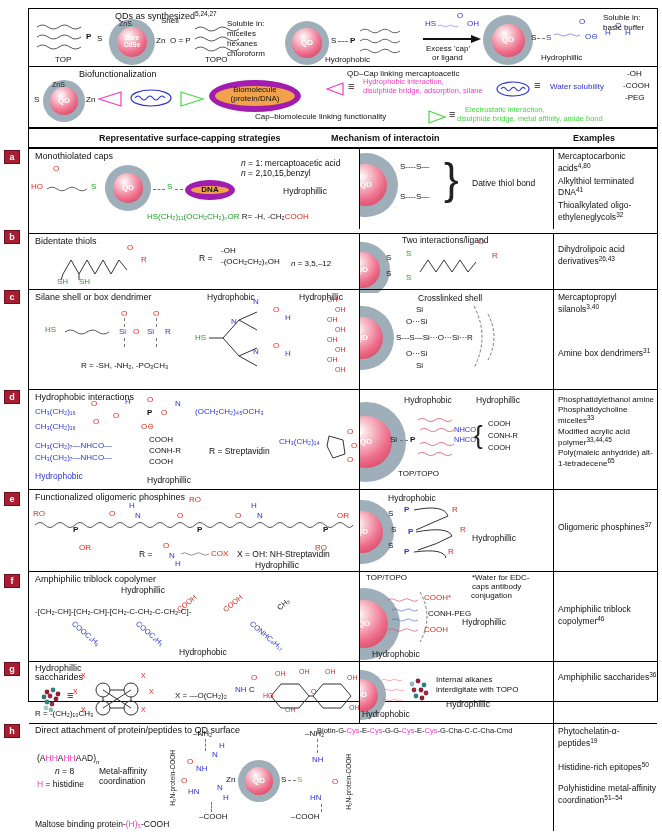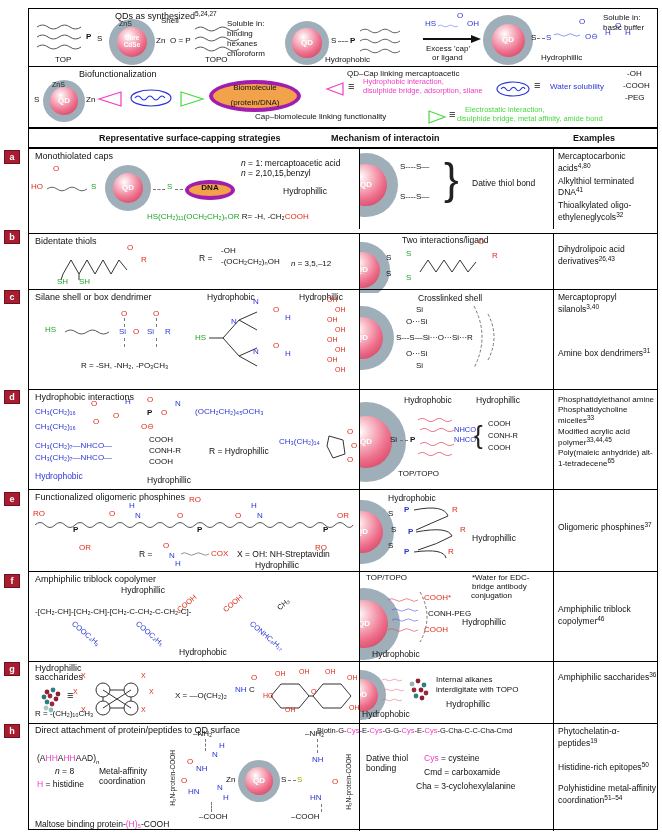--- a/index.html
+++ b/index.html
@@ -1,32 +1,32 @@
 <!DOCTYPE html>
 <html><head>
 <meta charset="utf-8">
 <style>
 *{box-sizing:border-box}
 body{margin:0;background:#fff}
 .fig{position:relative;width:662px;height:834px;font-family:"Liberation Sans",sans-serif;color:#111;font-size:9px;background:#fff;overflow:hidden}
 .panel{position:absolute;left:28px;width:630px;border:1px solid #000;background:#fff}
-.tbl{position:absolute;left:28px;top:128px;width:630px;height:702px;border:1px solid #000;background:#fff}
+.tbl{position:absolute;left:28px;top:128px;width:630px;height:574px;border:1px solid #000;background:#fff}
 .hdr{position:absolute;left:0;top:0;width:100%;height:20px;border-bottom:2px solid #000}
 .row{position:absolute;left:0;width:100%;border-top:1px solid #000}
 .c1{position:absolute;left:0;top:0;width:330px;height:100%;overflow:hidden}
 .c2{position:absolute;left:330px;top:0;width:194px;height:100%;border-left:1px solid #000;overflow:hidden}
 .c3{position:absolute;left:524px;top:0;width:106px;height:100%;border-left:1px solid #000;overflow:hidden}
 .t{position:absolute;white-space:nowrap;line-height:1.05}
 .f65{font-size:6.5px}.f7{font-size:7px}.f75{font-size:7.5px}.f8{font-size:8px}.f85{font-size:8.5px}.f11{font-size:11px}
 .b{font-weight:bold}.i{font-style:italic}
 .red{color:#e02a18}.blue{color:#2b35d6}.green{color:#1fa32a}.pink{color:#f13bc4}.lgreen{color:#46d93c}.olive{color:#a8a400}
 .badge{position:absolute;left:4px;width:16px;height:14px;background:#a91d30;border:1px solid #6d0f1d;color:#fff;font-weight:bold;font-size:9px;display:flex;align-items:center;justify-content:center;z-index:6}
 .qd{position:absolute;border-radius:50%;background:#9eafb9;display:flex;align-items:center;justify-content:center}
 .qdc{width:66%;height:66%;border-radius:50%;background:radial-gradient(circle at 38% 30%,#ffffff 0%,#f8bcc8 26%,#ee6f8c 58%,#d24560 88%);display:flex;flex-direction:column;align-items:center;justify-content:center;color:#fff;font-weight:bold;font-size:8px;text-align:center;line-height:1}
-.oval{position:absolute;border-radius:50%;background:#f1a24b;border:4px solid #a21caf;display:flex;flex-direction:column;align-items:center;justify-content:space-between;text-align:center;line-height:1.1}
+.oval{position:absolute;border-radius:50%;background:#f1a24b;border:6px solid #a21caf;display:flex;flex-direction:column;align-items:center;justify-content:flex-start;text-align:center;line-height:1.1}
 svg.ic{position:absolute;overflow:visible}
 .sq{fill:none;stroke:#555;stroke-width:1}
 .sqr{fill:none;stroke:#e24b63;stroke-width:1}
 .sqb{fill:none;stroke:#4450e0;stroke-width:1}
 .sk{fill:none;stroke:#333;stroke-width:1}
 .skm{fill:none;stroke:#f13bc4;stroke-width:1.2}
 .skg{fill:none;stroke:#46d93c;stroke-width:1.2}
 .skb2{fill:none;stroke:#2b35d6;stroke-width:1.2}
 .skd{fill:none;stroke:#777;stroke-width:1;stroke-dasharray:3 2}
 .ref{font-size:6.5px;vertical-align:3px}
@@ -73,21 +73,21 @@
       </svg>
   <svg class="ic" style="left:166px;top:26px" width="44" height="8" viewBox="0 0 44 8">
         <path class="sq" d="M0 4 Q5.5 0 11 4 T22 4 T33 4 T44 4"></path>
       </svg>
   <svg class="ic" style="left:166px;top:36px" width="44" height="8" viewBox="0 0 44 8">
         <path class="sq" d="M0 4 Q5.5 0 11 4 T22 4 T33 4 T44 4"></path>
       </svg>
   <span class="t f8" style="left:176px;top:47px">TOPO</span>
   <div class="t f8" style="left:198px;top:10px;line-height:1.25">
     <div>Soluble in:</div>
-    <div>binding</div>
+    <div>micelles</div>
     <div>hexanes</div>
     <div>chloroform</div>
   </div>
   <div class="qd" style="left:256px;top:12px;width:44px;height:44px">
         <div class="qdc">
           <span>QD</span>
         </div>
       </div>
   <span class="t f8" style="left:302px;top:28px">S</span>
   <div class="dsh" style="left:309px;top:32px;width:10px"></div>
@@ -358,21 +358,21 @@
       <span class="t f8 b" style="left:118px;top:19px">P</span>
       <span class="t f8 red" style="left:112px;top:33px">O⊖</span>
       <span class="t f8 red" style="left:132px;top:19px">O</span>
       <span class="t f8 blue" style="left:146px;top:10px">N</span>
       <span class="t f8 blue" style="left:166px;top:18px">(OCH₂CH₂)₄₅OCH₃</span>
       <span class="t f8 blue" style="left:6px;top:52px">CH₃(CH₂)₇—NHCO—</span>
       <span class="t f8 blue" style="left:6px;top:64px">CH₃(CH₂)₇—NHCO—</span>
       <span class="t f8" style="left:120px;top:46px">COOH</span>
       <span class="t f8" style="left:120px;top:57px">CONH-R</span>
       <span class="t f8" style="left:120px;top:68px">COOH</span>
-      <span class="t f85" style="left:180px;top:57px">R = Hydrophillic</span>
+      <span class="t f85" style="left:180px;top:57px">R = Streptavidin</span>
       <span class="t f8 blue" style="left:250px;top:48px">CH₃(CH₂)₁₄</span>
       <svg class="ic" style="left:296px;top:40px" width="24" height="30">
             <path class="sk" d="M4 6 L18 10 L20 24 L8 28 L2 16 Z"></path>
           </svg>
       <span class="t f8 red" style="left:318px;top:38px">O</span>
       <span class="t f8 red" style="left:322px;top:52px">O</span>
       <span class="t f8 red" style="left:318px;top:66px">O</span>
       <span class="t f85 blue" style="left:6px;top:82px">Hydrophobic</span>
       <span class="t f85" style="left:118px;top:86px">Hydrophillic</span>
     </div>
@@ -486,21 +486,21 @@
       <span class="t f75 rotm45" style="left:252px;top:32px">CH₃</span>
       <span class="t f8" style="left:6px;top:36px">-[CH₂-CH]-[CH₂-CH]-[CH₂-C-CH₂-C-CH₂-C]-</span>
       <span class="t f75 blue rot45" style="left:46px;top:48px">COOC₄H₉</span>
       <span class="t f75 blue rot45" style="left:110px;top:48px">COOC₂H₅</span>
       <span class="t f75 blue rot45" style="left:224px;top:48px">CONHC₈H₁₇</span>
       <span class="t f85" style="left:150px;top:76px">Hydrophobic</span>
     </div>
     <div class="c2">
       <span class="t f8" style="left:6px;top:2px">TOP/TOPO</span>
       <span class="t f8" style="left:112px;top:2px">*Water for EDC-</span>
-      <span class="t f8" style="left:112px;top:11px">bridge antibody</span>
+      <span class="t f8" style="left:112px;top:11px">caps antibody</span>
       <span class="t f8" style="left:111px;top:20px">conjugation</span>
       <div class="qd" style="left:-32px;top:16px;width:72px;height:72px">
             <div class="qdc">
               <span>QD</span>
             </div>
           </div>
       <svg class="ic" style="left:28px;top:24px" width="30" height="8" viewBox="0 0 44 8">
             <path class="sqr" d="M0 4 Q5.5 0 11 4 T22 4 T33 4 T44 4"></path>
           </svg>
       <svg class="ic" style="left:32px;top:34px" width="26" height="8" viewBox="0 0 44 8">
@@ -648,27 +648,20 @@
       <span class="t f8" style="left:276px;top:6px">–NH₂</span>
       <div class="dshv" style="left:288px;top:15px;height:14px"></div>
       <span class="t f8 blue" style="left:283px;top:32px">NH</span>
       <span class="t f8 red" style="left:303px;top:54px">O</span>
       <span class="t f8 blue" style="left:281px;top:70px">HN</span>
       <div class="dshv" style="left:292px;top:80px;height:8px"></div>
       <span class="t f8" style="left:262px;top:89px">–COOH</span>
       <span class="vt" style="left:316px;top:30px">H₂N-protein-COOH</span>
       <span class="t f85" style="left:6px;top:96px"><span>Maltose binding protein-</span><span class="pink">(H)₅</span><span>-COOH</span></span>
     </div>
-    <div class="c2">
-      <span class="t f85" style="left:6px;top:30px">Dative thiol</span>
-      <span class="t f85" style="left:6px;top:40px">bonding</span>
-      <span class="t f85" style="left:64px;top:30px"><span class="pink">Cys</span><span> = cysteine</span></span>
-      <span class="t f85" style="left:64px;top:44px">Cmd = carboxamide</span>
-      <span class="t f85" style="left:56px;top:58px">Cha = 3-cyclohexylalanine</span>
-    </div>
     <div class="c3">
       <div class="ex">
         <div class="item" style="margin-bottom:12px"><span>Phytochelatin-α-peptides</span><sup class="ref">19</sup></div>
         <div class="item" style="margin-bottom:12px"><span>Histidine-rich epitopes</span><sup class="ref">50</sup></div>
         <div class="item"><span>Polyhistidine metal-affinity coordination</span><sup class="ref">51–54</sup></div>
       </div>
     </div>
   </div>
 
 </div>

